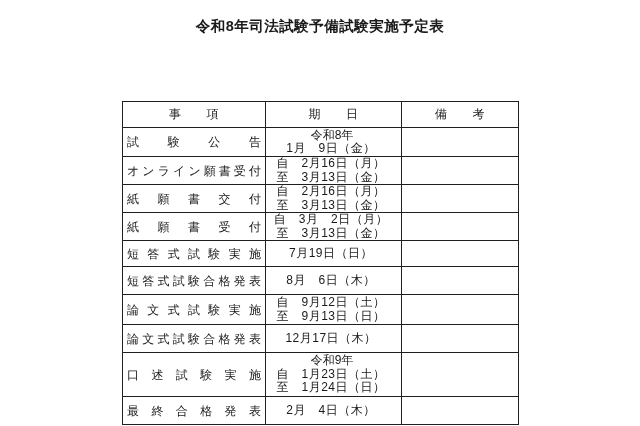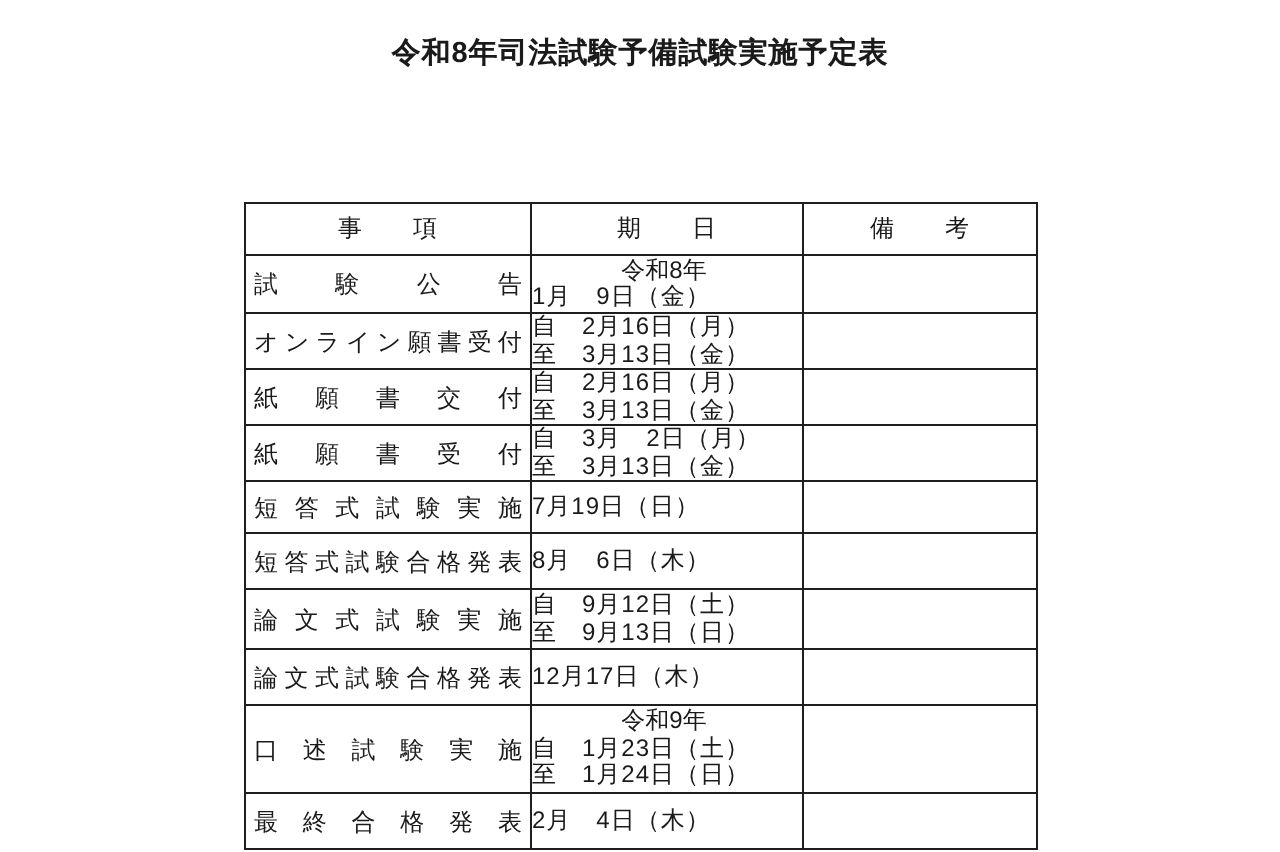--- a/index.html
+++ b/index.html
@@ -59,21 +59,21 @@
   .justify {
     display: flex;
     justify-content: space-between;
     align-items: center;
     padding: 0 4px;
     line-height: 14px;
   }
   
   .date-cell { padding: 1px 0; }
   .date-line {
-    text-align: left;
+    text-align: center;
     padding-right: 5px;
     line-height: 13.5px;
     letter-spacing: 0.5px;
     white-space: nowrap;
   }
   .date-line.era {
     text-align: center;
     padding-left: 2px;
     letter-spacing: 0;
   }

